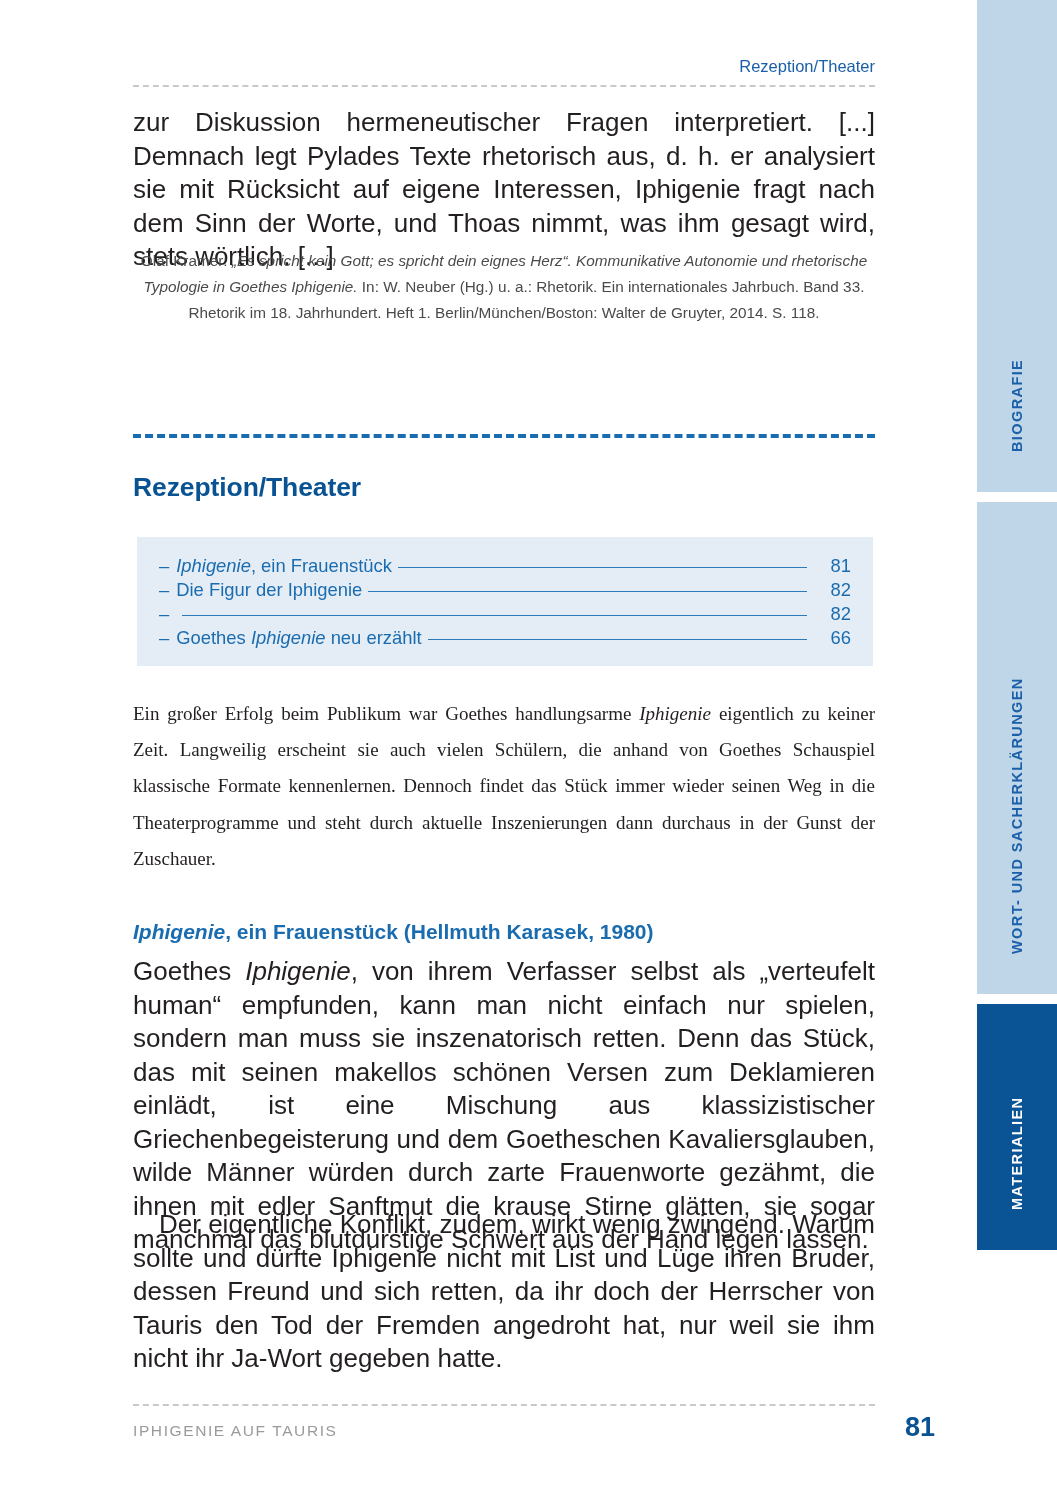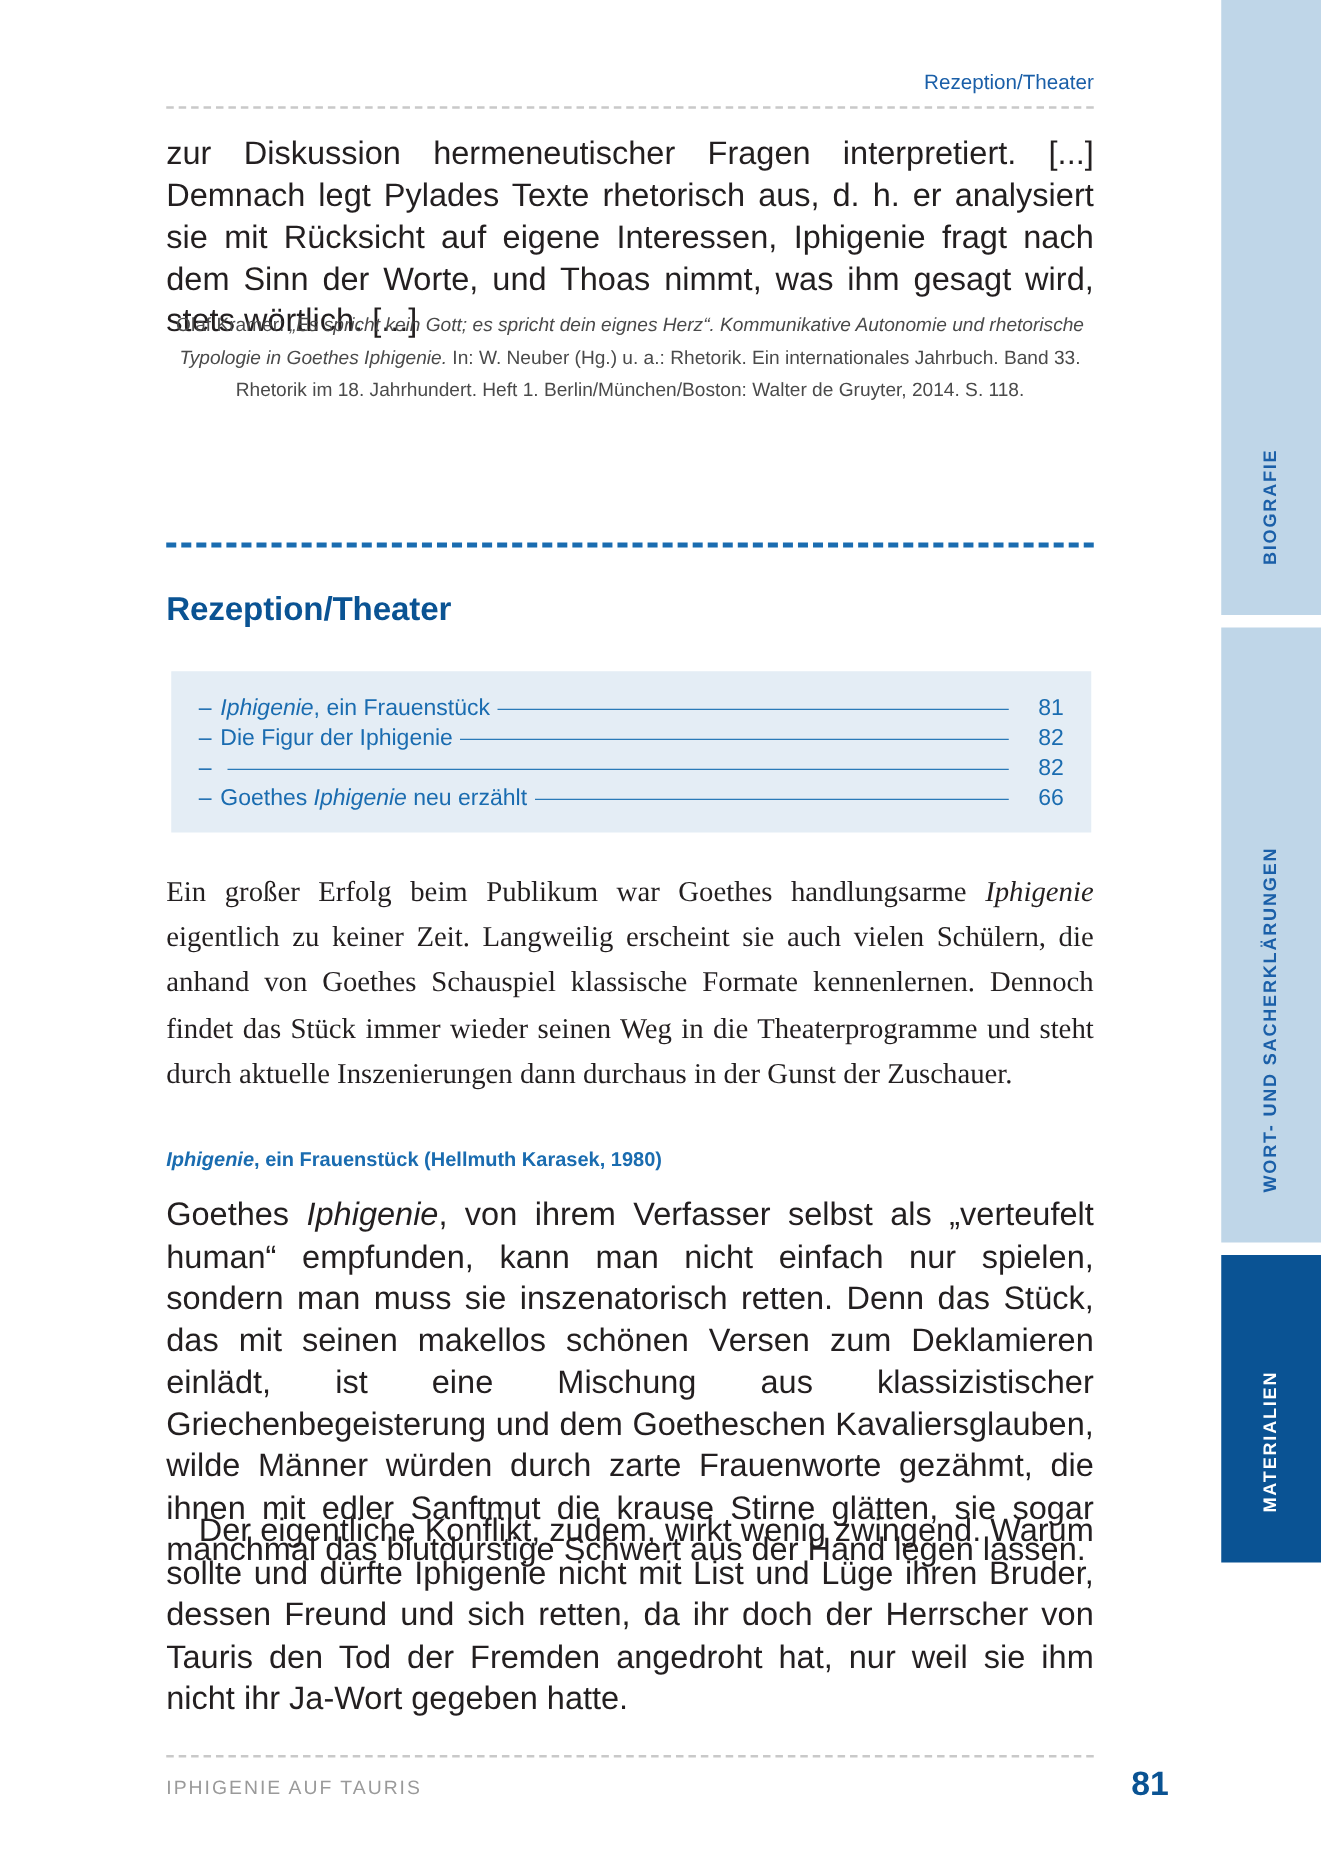--- a/index.html
+++ b/index.html
@@ -171,35 +171,35 @@
   }
 
   
   #serif-para {
     position: absolute;
     left: 133px;
     top: 696px;
     width: 742px;
     color: #231f20;
     font-family: "Liberation Serif", serif;
-    font-size: 23px;
+    font-size: 19px;
     line-height: 36.2px;
     text-align: justify;
     text-justify: inter-word;
   }
   #serif-para i { font-style: italic; }
 
   
   #sub-heading {
     position: absolute;
     left: 133px;
     top: 920px;
     color: #1a6cb0;
     font-family: "Liberation Sans", sans-serif;
-    font-size: 16px;
+    font-size: 21px;
     font-weight: bold;
   }
   #sub-heading i { font-style: italic; }
 
   #para-karasek-1 { top: 955px; }
   #para-karasek-2 { top: 1208px; text-indent: 26px; }
 
   .body-sans i { font-style: italic; }
 
   

